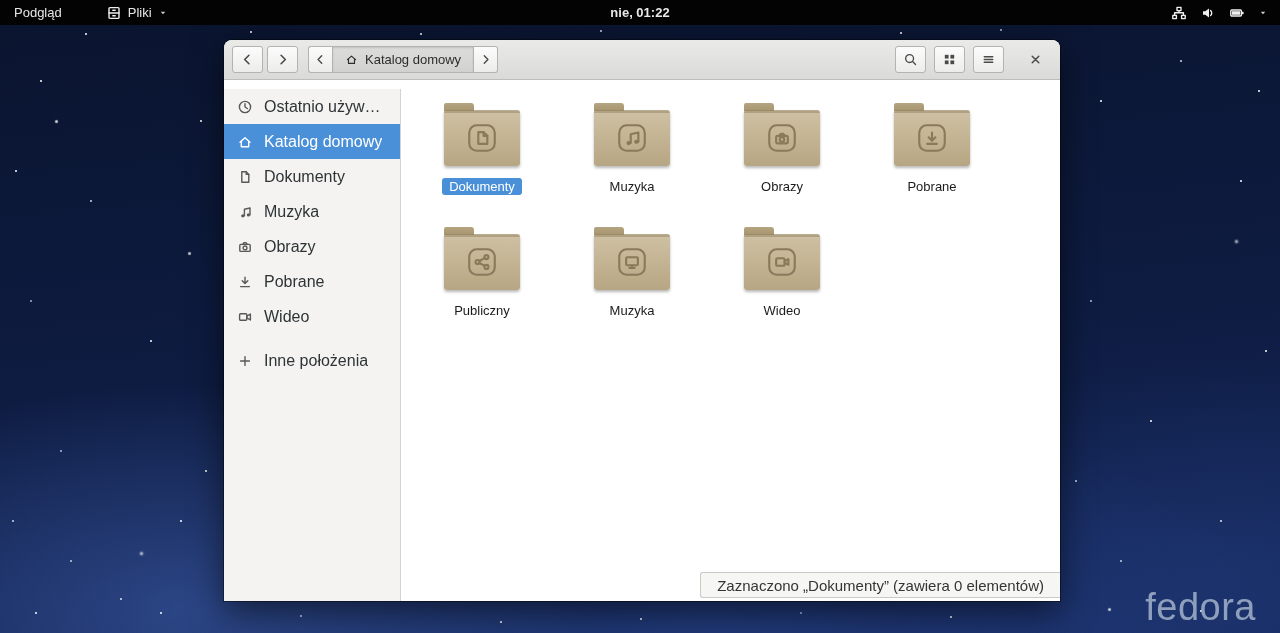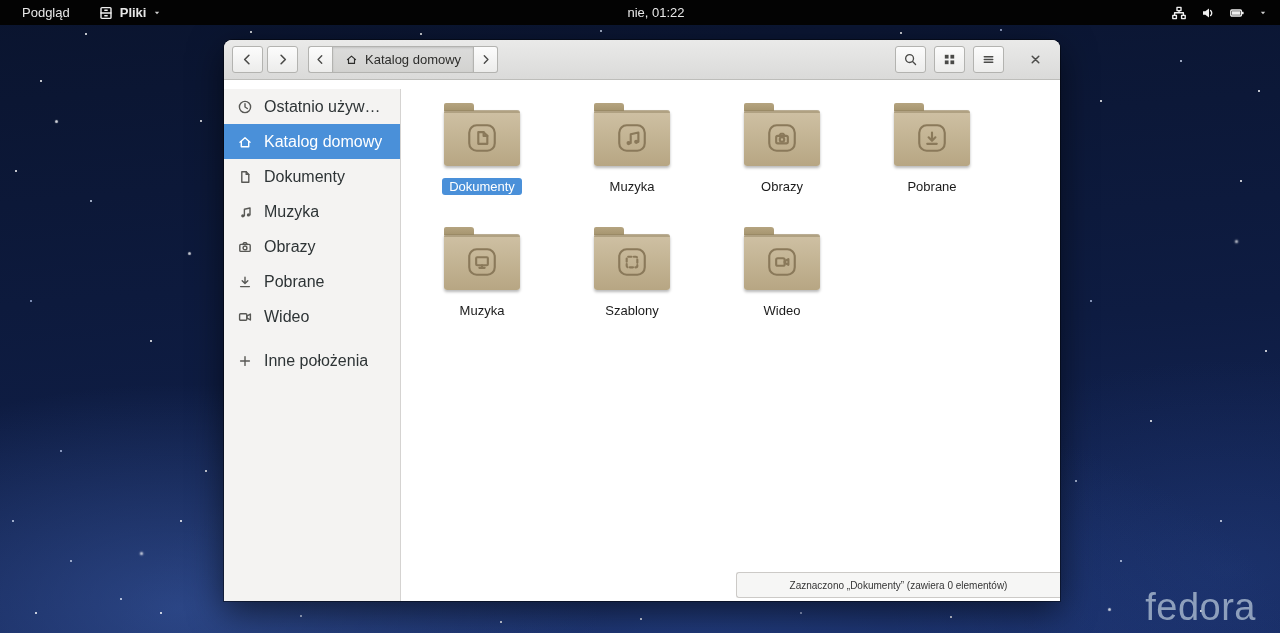--- a/index.html
+++ b/index.html
@@ -29,24 +29,24 @@
     box-shadow: 140px 552px 2px 0 rgba(255,255,255,.95), 55px 120px 1px 0 rgba(255,255,255,.85),
     1235px 240px 2px 0 rgba(255,255,255,.9), 1108px 608px 1px 0 rgba(255,255,255,.8),
     188px 252px 1px 0 rgba(255,255,255,.8); }
 
   .fedora-wordmark { position:absolute; right:24px; bottom:4px; font-size:38px; letter-spacing:.5px;
     color:#a2b3ca; opacity:.85; font-weight:normal; }
 
   
   .topbar { position:absolute; top:0; left:0; right:0; height:25px; background:#030303;
     display:flex; align-items:center; color:#e8e8e8; font-size:13px; z-index:50; }
-  .topbar-left { display:flex; align-items:center; gap:20px; padding-left:18px; }
+  .topbar-left { display:flex; align-items:center; gap:36px; padding-left:10px; }
   .tb-item { display:flex; align-items:center; gap:6px; height:25px; padding:0 4px; cursor:default; }
-  .tb-bold { font-weight:bold;justify-content:center; }
-  .topbar-center { position:absolute; left:50%; transform:translateX(-50%); font-weight:normal;margin-left:16px; }
+  .tb-bold { font-weight:normal;justify-content:center; }
+  .topbar-center { position:absolute; left:50%; transform:translateX(-50%); font-weight:bold; }
   .topbar-right { margin-left:auto; display:flex; align-items:center; gap:13px; padding-right:12px; }
   .tb-ico { width:16px; height:16px; color:#efefef; display:block; }
   .tb-caret { width:10px; height:10px; color:#cfcfcf; }
 
   
   .window { position:absolute; left:224px; top:40px; width:836px; height:561px;
     display:flex; flex-direction:column; border-radius:8px 8px 0 0;
     box-shadow:0 10px 34px rgba(0,0,0,.55), 0 0 0 1px rgba(0,0,0,.4); background:#fff; z-index:10; }
 
   .headerbar { height:40px; flex:0 0 40px; background:linear-gradient(#eaeae9,#dadad9);
@@ -95,21 +95,21 @@
     background:linear-gradient(#b5a480,#a6956f); border-radius:2px 3px 0 0; }
   .folder-icon::after { content:""; position:absolute; top:0; left:0; right:0; height:3px;
     background:rgba(140,124,92,.45); border-radius:2px 3px 0 0; }
   .emblem { position:absolute; inset:0; margin:auto; width:34px; height:34px; color:#8a795a; }
   .folder-label { margin-top:12px; font-size:13px; color:#1b1b1b; padding:1px 7px; border-radius:3px;
     max-width:140px; white-space:nowrap; }
   .folder-label.selected { background:#4a90d9; color:#ffffff; }
 
   .statusbar { position:absolute; right:0; bottom:3px; height:26px; display:flex; align-items:center;
     justify-content:center; background:rgba(246,246,245,.96); border:1px solid #cccac7;
-    border-right:none; border-radius:3px 0 0 3px; padding:0 16px; font-size:10px;
+    border-right:none; border-radius:3px 0 0 3px; padding:0 16px; font-size:15px;
     color:#353535; min-width:324px; }
 
   svg { overflow:visible; }
   .f { fill:currentColor; stroke:none; }
   .s { fill:none; stroke:currentColor; stroke-width:1.4; stroke-linecap:round; stroke-linejoin:round; }
   .s2 { fill:none; stroke:currentColor; stroke-width:2; stroke-linecap:round; stroke-linejoin:round; }
   .dash { stroke-dasharray:3 2.2; }
 </style>
 </head>
 <body>
@@ -432,38 +432,38 @@
 
           <div class="folder-cell">
             <div class="folder-icon">
               <svg class="emblem">
                   <use href="#e-download"></use>
                 </svg>
             </div>
             <span class="folder-label">Pobrane</span>
           </div>
 
+          <div class="folder-cell">
+            <div class="folder-icon">
+              <svg class="emblem">
+                  <use href="#e-share"></use>
+                </svg>
+            </div>
+            <span class="folder-label">Publiczny</span>
+          </div>
 
           <div class="folder-cell">
             <div class="folder-icon">
               <svg class="emblem">
                   <use href="#e-desktop"></use>
                 </svg>
             </div>
             <span class="folder-label">Muzyka</span>
           </div>
 
-          <div class="folder-cell">
-            <div class="folder-icon">
-              <svg class="emblem">
-                  <use href="#e-templates"></use>
-                </svg>
-            </div>
-            <span class="folder-label">Szablony</span>
-          </div>
 
           <div class="folder-cell">
             <div class="folder-icon">
               <svg class="emblem">
                   <use href="#e-video"></use>
                 </svg>
             </div>
             <span class="folder-label">Wideo</span>
           </div>
 

